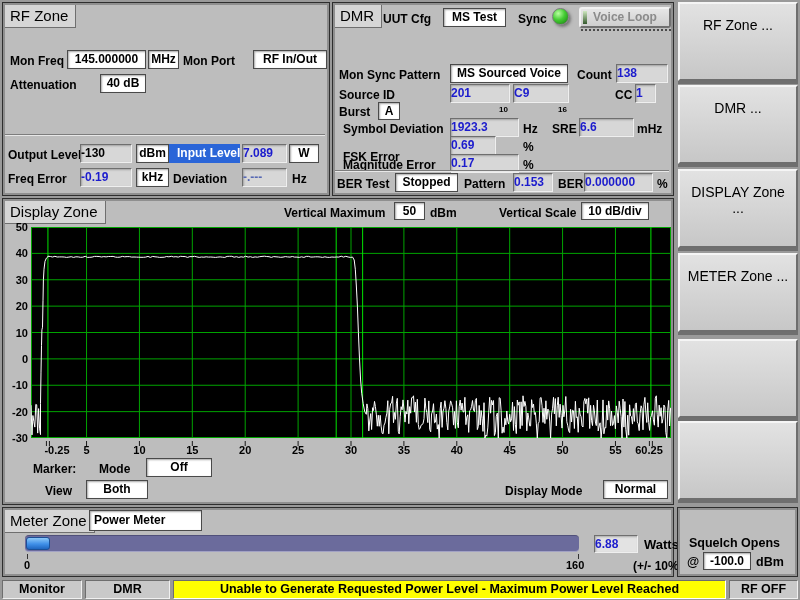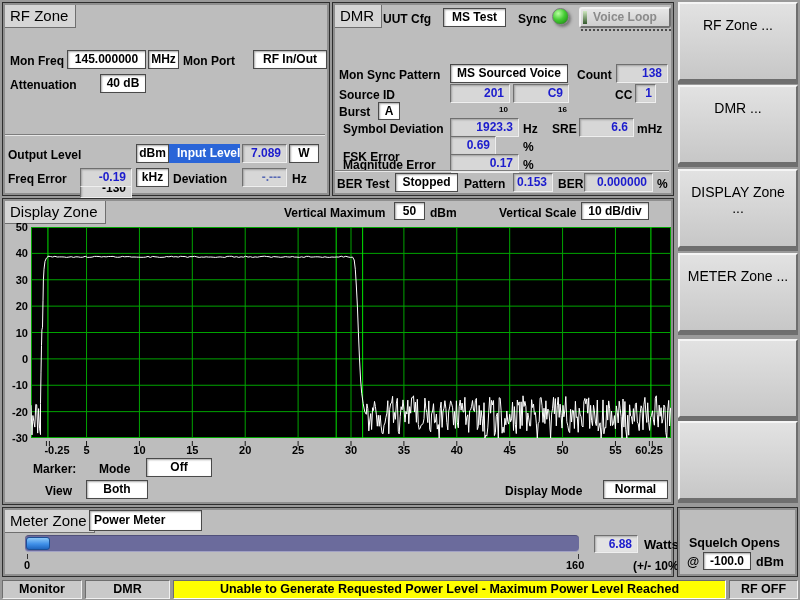--- a/index.html
+++ b/index.html
@@ -51,28 +51,28 @@
   .rbox {
     position: absolute;
     background: #d7d7d7;
     border: 1px solid #8a8a8a;
     border-top-color: #6f6f6f; border-left-color: #6f6f6f;
     border-bottom-color: #efefef; border-right-color: #efefef;
     box-shadow: inset 1px 1px 2px rgba(0,0,0,0.25);
     font-size: 12px;
     font-weight: bold;
     color: var(--value-blue, #1c1ccd);
-    text-align: right;
+    text-align: left;
     padding-right: 5px;
     line-height: 17px;
     height: 19px;
     white-space: nowrap;
     overflow: hidden;
   }
-  .blk { color:#000;margin-top:35px; }
+  .blk { color:#000; }
   .dash { color:#5668b4; }
   .bluelbl {
     position: absolute;
     background: var(--label-highlight-bg, #2a65d8);
     color: #fff;
     font-size: 12px;
     font-weight: bold;
     text-align: center;
     line-height: 19px;
     height: 19px;

